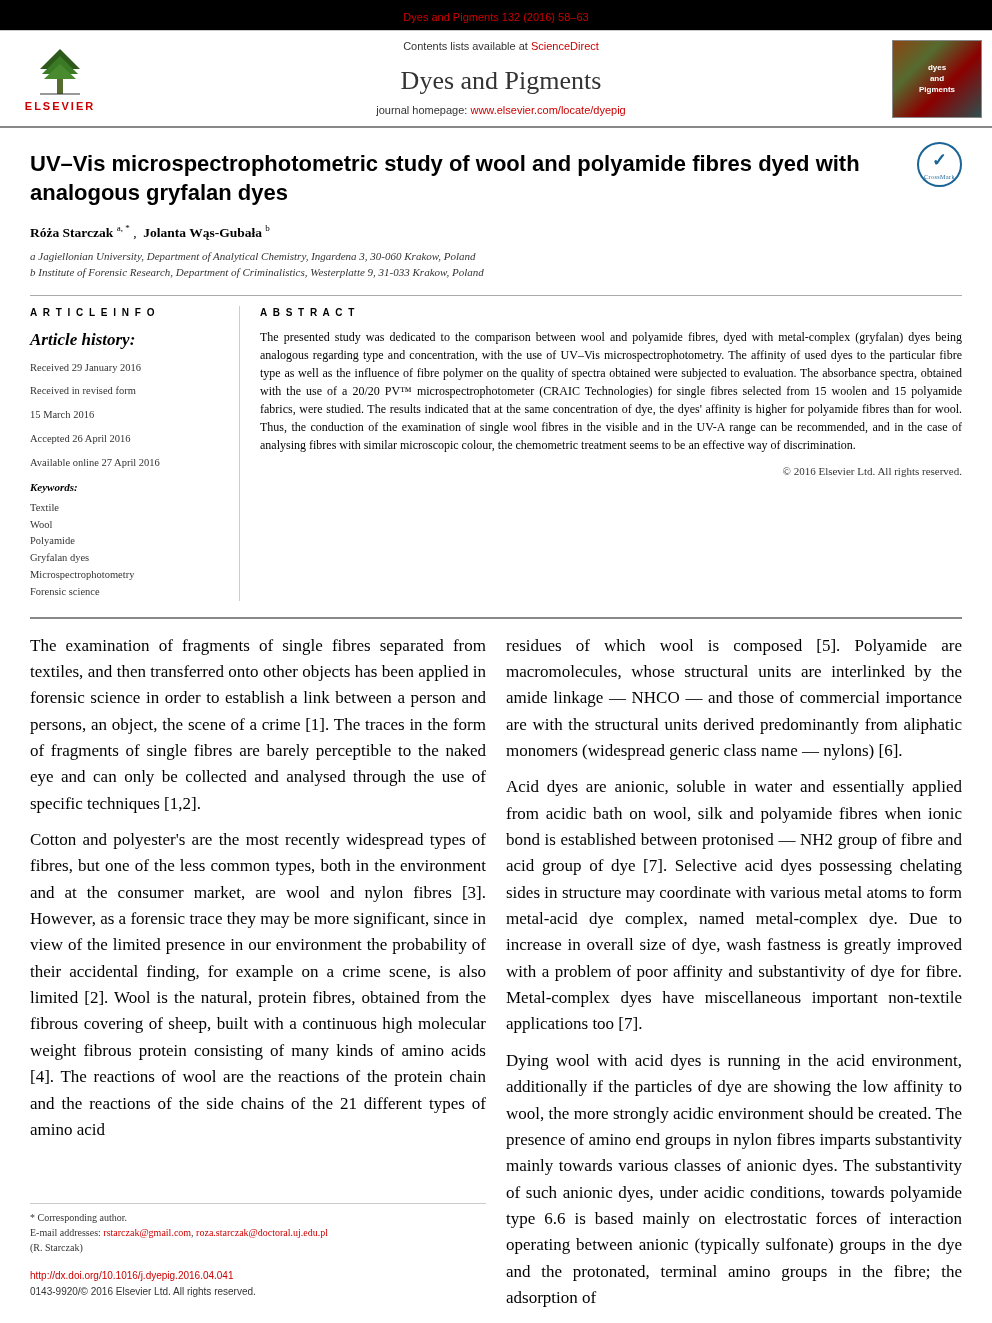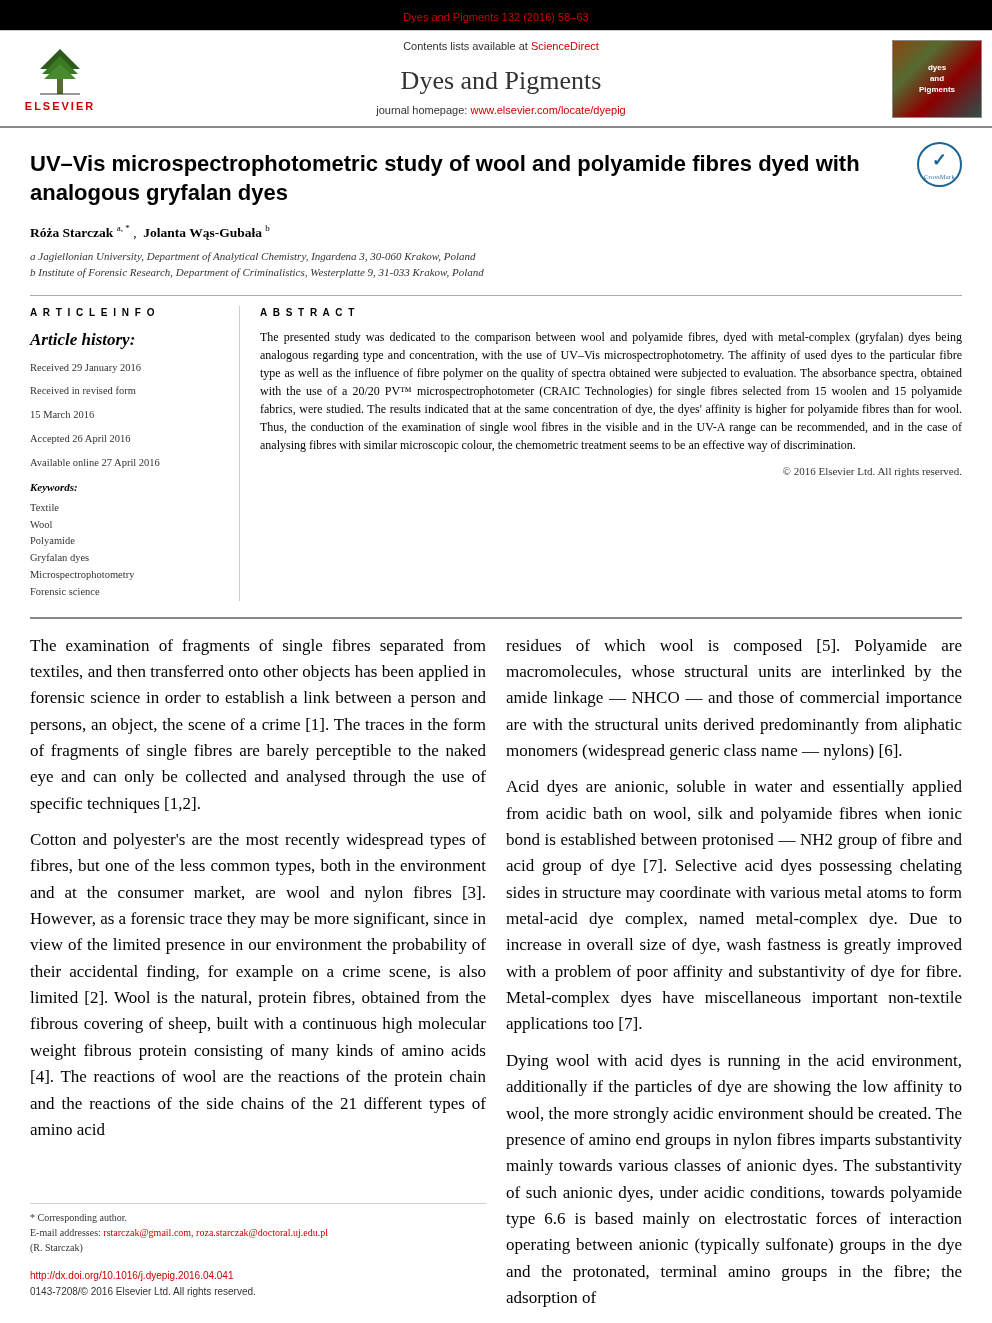--- a/index.html
+++ b/index.html
@@ -429,21 +429,21 @@
               <a href="#">roza.starczak@doctoral.uj.edu.pl</a>
             </div>
             <div class="footnote-text">(R. Starczak)</div>
           </div>
         </div>
 
         <div class="footer-bar">
           <div class="doi-line">
             <a href="#">http://dx.doi.org/10.1016/j.dyepig.2016.04.041</a>
           </div>
-          <div class="copyright-footer">0143-7208/© 2016 Elsevier Ltd. All rights reserved.</div>
+          <div class="copyright-footer">0143-9920/© 2016 Elsevier Ltd. All rights reserved.</div>
         </div>
       </div>
 
       <div class="col-right">
         <div class="body-text">residues of which wool is composed [5]. Polyamide are macromolecules, whose structural units are interlinked by the amide linkage — NHCO — and those of commercial importance are with the structural units derived predominantly from aliphatic monomers (widespread generic class name — nylons) [6].</div>
         <div class="body-text">Acid dyes are anionic, soluble in water and essentially applied from acidic bath on wool, silk and polyamide fibres when ionic bond is established between protonised — NH2 group of fibre and acid group of dye [7]. Selective acid dyes possessing chelating sides in structure may coordinate with various metal atoms to form metal-acid dye complex, named metal-complex dye. Due to increase in overall size of dye, wash fastness is greatly improved with a problem of poor affinity and substantivity of dye for fibre. Metal-complex dyes have miscellaneous important non-textile applications too [7].</div>
         <div class="body-text">Dying wool with acid dyes is running in the acid environment, additionally if the particles of dye are showing the low affinity to wool, the more strongly acidic environment should be created. The presence of amino end groups in nylon fibres imparts substantivity mainly towards various classes of anionic dyes. The substantivity of such anionic dyes, under acidic conditions, towards polyamide type 6.6 is based mainly on electrostatic forces of interaction operating between anionic (typically sulfonate) groups in the dye and the protonated, terminal amino groups in the fibre; the adsorption of</div>
       </div>
 
     </div>

